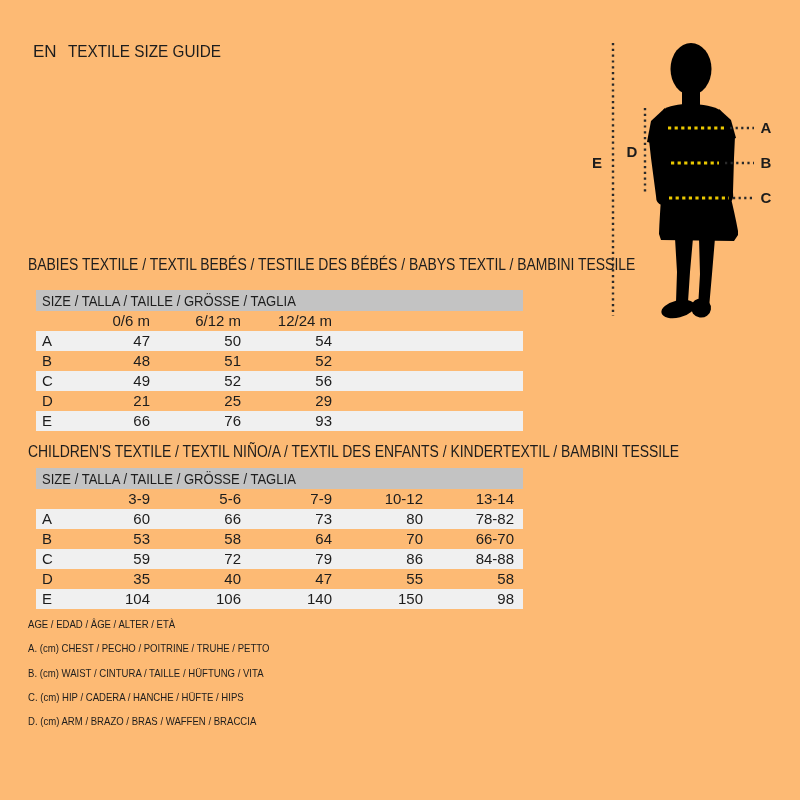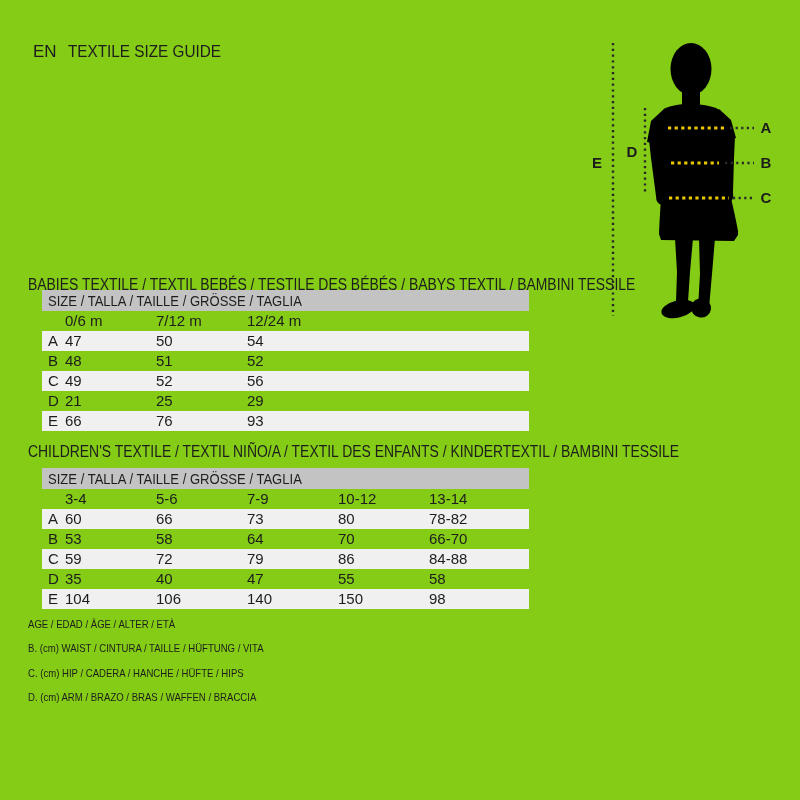--- a/index.html
+++ b/index.html
@@ -1,32 +1,32 @@
 <!DOCTYPE html>
 <html><head>
 <meta charset="utf-8">
 <style>
   html,body{margin:0;padding:0;}
   body{width:800px;height:800px;background:#fff;font-family:"Liberation Sans",sans-serif;color:#1d1d1d;}
-  .page{position:relative;width:800px;height:800px;background:#84cc16;overflow:hidden;}
+  .page{position:relative;width:800px;height:800px;background:#fdba74;overflow:hidden;}
   .cx{display:inline-block;transform:scaleX(0.87);transform-origin:0 50%;white-space:nowrap;}
   .cx9{display:inline-block;transform:scaleX(0.9);transform-origin:0 50%;white-space:nowrap;}
   .langs{position:absolute;left:33px;top:40px;}
   .lang-row{display:flex;height:23px;line-height:23px;font-size:17px;}
   .lang-code{width:35px;flex:0 0 35px;}
   .figure-svg{position:absolute;left:585px;top:28px;}
   .heading{position:absolute;left:28px;font-size:16px;line-height:18px;white-space:nowrap;}
-  .b-head{top:256px;margin-top:20px;}
+  .b-head{top:256px;}
   .c-head{top:443px;}
-  .sizetable{position:absolute;left:42px;width:487px;}
+  .sizetable{position:absolute;left:36px;width:487px;}
   .size-bar{width:487px;height:21px;line-height:21px;background:#c3c3c3;padding-left:6px;box-sizing:border-box;font-size:15px;overflow:hidden;}
   .t-row{display:flex;width:487px;height:20px;line-height:20px;font-size:15px;}
   .striped{background:#f0f0f0;}
   .t-label{width:23px;flex:0 0 23px;padding-left:6px;box-sizing:border-box;}
-  .t-cell{width:91px;flex:0 0 91px;text-align:left;}
+  .t-cell{width:91px;flex:0 0 91px;text-align:right;}
   .legend{position:absolute;left:28px;top:612px;font-size:11px;}
   .legend-line{height:24.3px;line-height:24.3px;white-space:nowrap;}
   svg text{font-family:"Liberation Sans",sans-serif;font-weight:bold;font-size:15px;fill:#1c1c1c;}
 </style>
 </head>
 <body>
 
 <div class="page">
 
   <div class="langs" id="langs">
@@ -73,21 +73,21 @@
   </svg>
 
   <div class="heading b-head">
     <span class="cx">BABIES TEXTILE / TEXTIL BEBÉS / TESTILE DES BÉBÉS / BABYS TEXTIL / BAMBINI TESSILE</span>
   </div>
   <div class="sizetable" id="babies-table" style="top:290px;">
       <div class="size-bar"><span class="cx">SIZE / TALLA / TAILLE / GRÖSSE / TAGLIA</span></div>
       <div class="t-row">
         <span class="t-label"></span>
         <span class="t-cell">0/6 m</span>
-        <span class="t-cell">7/12 m</span>
+        <span class="t-cell">6/12 m</span>
         <span class="t-cell">12/24 m</span>
       </div>
       <div class="t-row striped">
         <span class="t-label">A</span>
         <span class="t-cell">47</span>
         <span class="t-cell">50</span>
         <span class="t-cell">54</span>
       </div>
       <div class="t-row">
         <span class="t-label">B</span>
@@ -115,21 +115,21 @@
       </div>
     </div>
 
   <div class="heading c-head">
     <span class="cx">CHILDREN'S TEXTILE / TEXTIL NIÑO/A / TEXTIL DES ENFANTS / KINDERTEXTIL / BAMBINI TESSILE</span>
   </div>
   <div class="sizetable" id="children-table" style="top:468px;">
       <div class="size-bar"><span class="cx">SIZE / TALLA / TAILLE / GRÖSSE / TAGLIA</span></div>
       <div class="t-row">
         <span class="t-label"></span>
-        <span class="t-cell">3-4</span>
+        <span class="t-cell">3-9</span>
         <span class="t-cell">5-6</span>
         <span class="t-cell">7-9</span>
         <span class="t-cell">10-12</span>
         <span class="t-cell">13-14</span>
       </div>
       <div class="t-row striped">
         <span class="t-label">A</span>
         <span class="t-cell">60</span>
         <span class="t-cell">66</span>
         <span class="t-cell">73</span>
@@ -165,18 +165,19 @@
         <span class="t-cell">104</span>
         <span class="t-cell">106</span>
         <span class="t-cell">140</span>
         <span class="t-cell">150</span>
         <span class="t-cell">98</span>
       </div>
     </div>
 
   <div class="legend" id="legend">
       <div class="legend-line"><span class="cx">AGE / EDAD / ÂGE / ALTER / ETÀ</span></div>
+      <div class="legend-line"><span class="cx">A. (cm) CHEST / PECHO / POITRINE / TRUHE / PETTO</span></div>
       <div class="legend-line"><span class="cx">B. (cm) WAIST / CINTURA / TAILLE / HÜFTUNG / VITA</span></div>
       <div class="legend-line"><span class="cx">C. (cm) HIP / CADERA / HANCHE / HÜFTE / HIPS</span></div>
       <div class="legend-line"><span class="cx">D. (cm) ARM / BRAZO / BRAS / WAFFEN / BRACCIA</span></div>
     </div>
 
 </div>
 
 </body></html>

